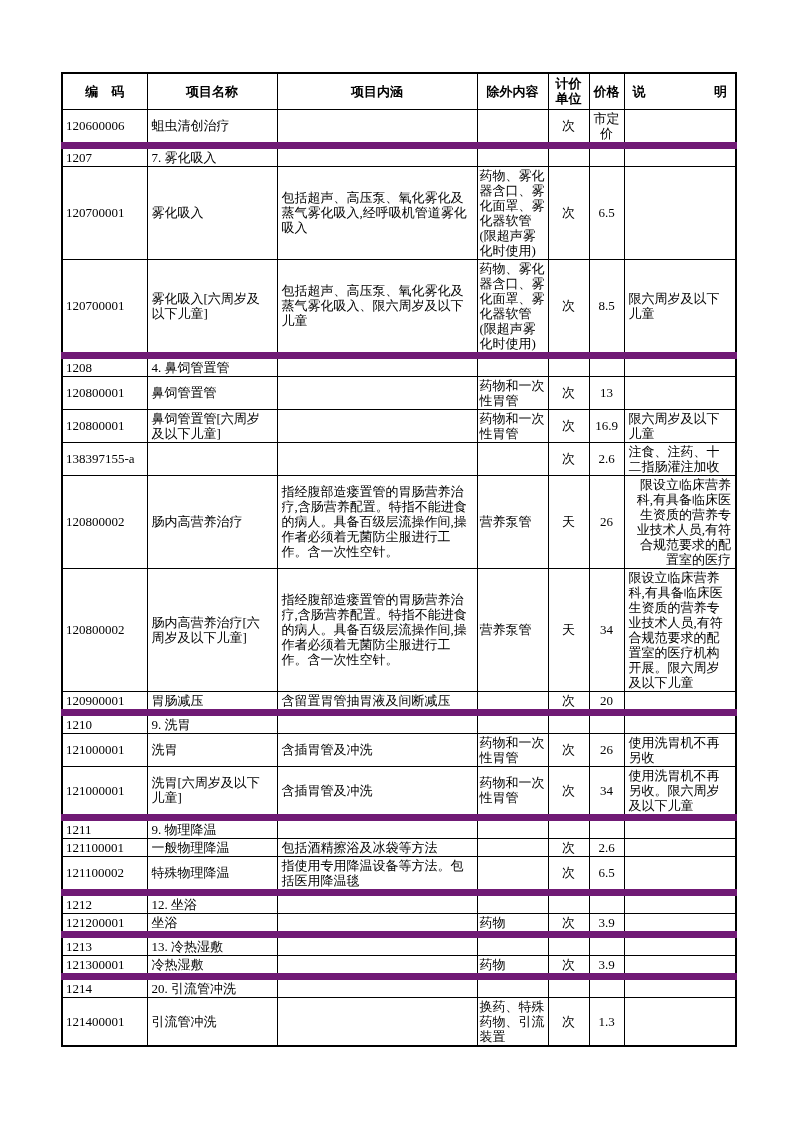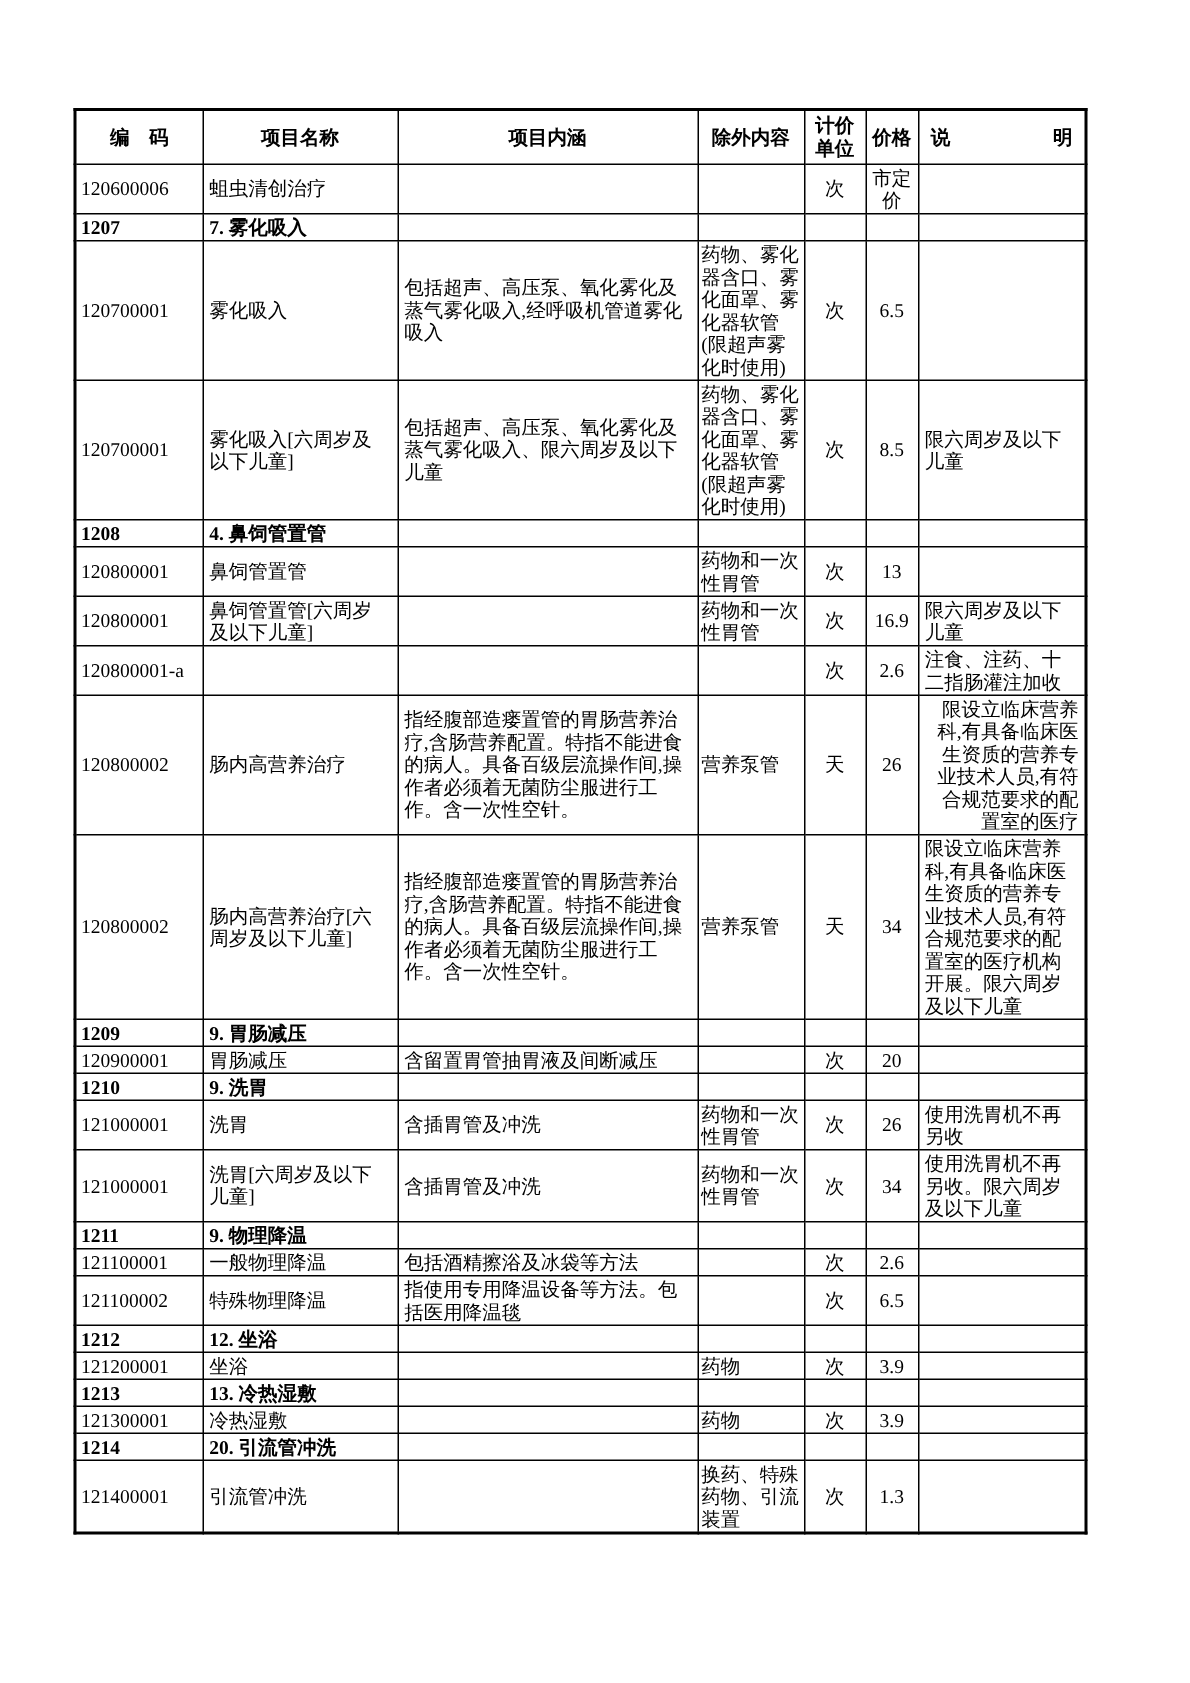--- a/index.html
+++ b/index.html
@@ -4,21 +4,21 @@
 <style>
   * { box-sizing: border-box; }
   html, body { margin: 0; padding: 0; background: #ffffff; }
   body {
     width: 793px; height: 1122px;
     font-family: "Liberation Serif", "DejaVu Serif", serif;
     color: #000;
   }
   .page { position: relative; width: 793px; height: 1122px; background: #fff; overflow: hidden; }
   table.price-table {
-    position: absolute; left: 49px; top: 72px; width: 674px;
+    position: absolute; left: 61px; top: 72px; width: 674px;
     border-collapse: collapse; table-layout: fixed;
     border: 2px solid #000;
   }
   col.c-code     { width: 85px; }
   col.c-name     { width: 130px; }
   col.c-content  { width: 200px; }
   col.c-excluded { width: 71px; }
   col.c-unit     { width: 41px; }
   col.c-price    { width: 35px; }
   col.c-note     { width: 112px; }
@@ -31,21 +31,21 @@
     overflow: hidden;
   }
   thead th {
     font-weight: bold; text-align: center;
     height: 36px; padding: 1px 2px;
     border-bottom: 1px solid #000;
   }
   .th-note-inner { display: flex; justify-content: space-between; padding: 0 6px; }
   tr.item { height: 18px; }
   tr.section { height: 18px; }
-  tr.section td { border-top: 1px solid #701a75; font-weight: bold; }
+  tr.section td { border-top: 7px solid #701a75; font-weight: normal; }
   td.col-code { padding-left: 3px; margin-top: 44px; }
   td.col-unit, td.col-price { text-align: center; padding: 1px 1px; }
   td.col-excluded { padding: 1px 2px; }
   td.col-note { padding: 1px 4px; }
   .clip { max-height: 90px; overflow: hidden; text-align: right; }
 </style>
 </head>
 <body>
 
 <div class="page">
@@ -133,21 +133,21 @@
         <tr class="item">
           <td class="col-code">120800001</td>
           <td class="col-name">鼻饲管置管[六周岁及以下儿童]</td>
           <td class="col-content"></td>
           <td class="col-excluded">药物和一次性胃管</td>
           <td class="col-unit">次</td>
           <td class="col-price">16.9</td>
           <td class="col-note">限六周岁及以下儿童</td>
         </tr>
         <tr class="item">
-          <td class="col-code">120800001-a</td>
+          <td class="col-code">138397155-a</td>
           <td class="col-name"></td>
           <td class="col-content"></td>
           <td class="col-excluded"></td>
           <td class="col-unit">次</td>
           <td class="col-price">2.6</td>
           <td class="col-note">注食、注药、十二指肠灌注加收</td>
         </tr>
         <tr class="item">
           <td class="col-code">120800002</td>
           <td class="col-name">肠内高营养治疗</td>
@@ -161,29 +161,20 @@
         </tr>
         <tr class="item">
           <td class="col-code">120800002</td>
           <td class="col-name">肠内高营养治疗[六周岁及以下儿童]</td>
           <td class="col-content">指经腹部造瘘置管的胃肠营养治疗,含肠营养配置。特指不能进食的病人。具备百级层流操作间,操作者必须着无菌防尘服进行工作。含一次性空针。</td>
           <td class="col-excluded">营养泵管</td>
           <td class="col-unit">天</td>
           <td class="col-price">34</td>
           <td class="col-note">限设立临床营养科,有具备临床医生资质的营养专业技术人员,有符合规范要求的配置室的医疗机构开展。限六周岁及以下儿童</td>
         </tr>
-        <tr class="section">
-          <td class="col-code">1209</td>
-          <td class="col-name">9. 胃肠减压</td>
-          <td class="col-content"></td>
-          <td class="col-excluded"></td>
-          <td class="col-unit"></td>
-          <td class="col-price"></td>
-          <td class="col-note"></td>
-        </tr>
         <tr class="item">
           <td class="col-code">120900001</td>
           <td class="col-name">胃肠减压</td>
           <td class="col-content">含留置胃管抽胃液及间断减压</td>
           <td class="col-excluded"></td>
           <td class="col-unit">次</td>
           <td class="col-price">20</td>
           <td class="col-note"></td>
         </tr>
         <tr class="section">

